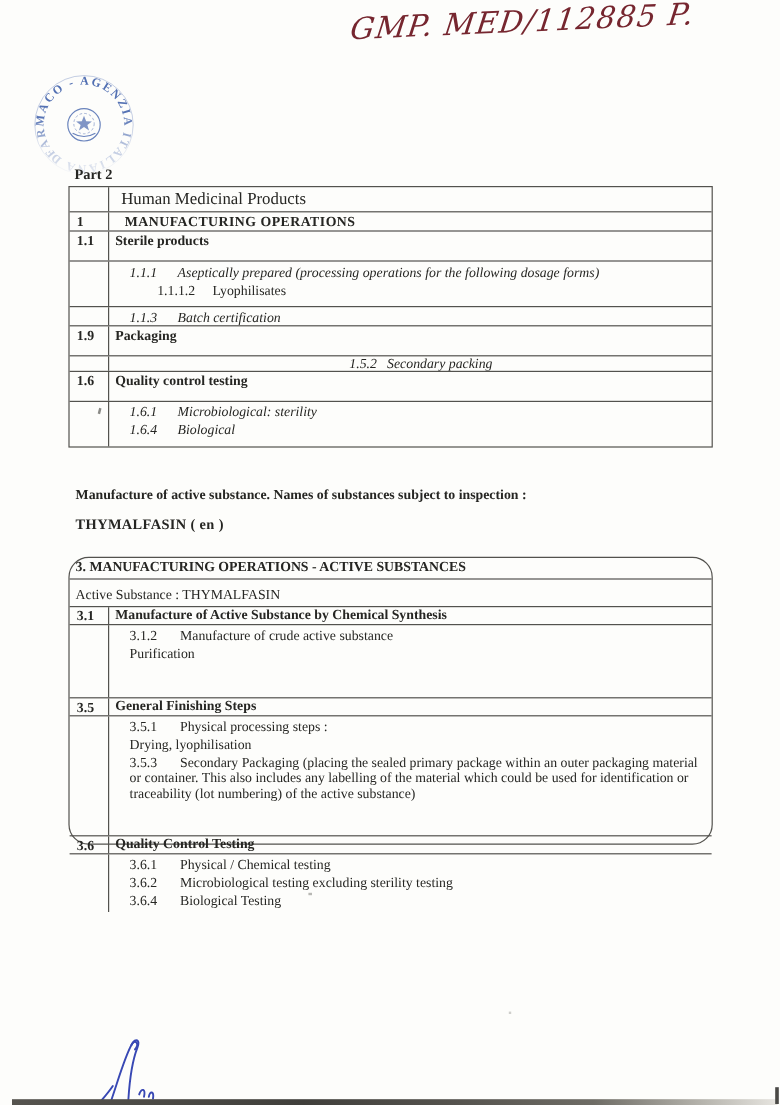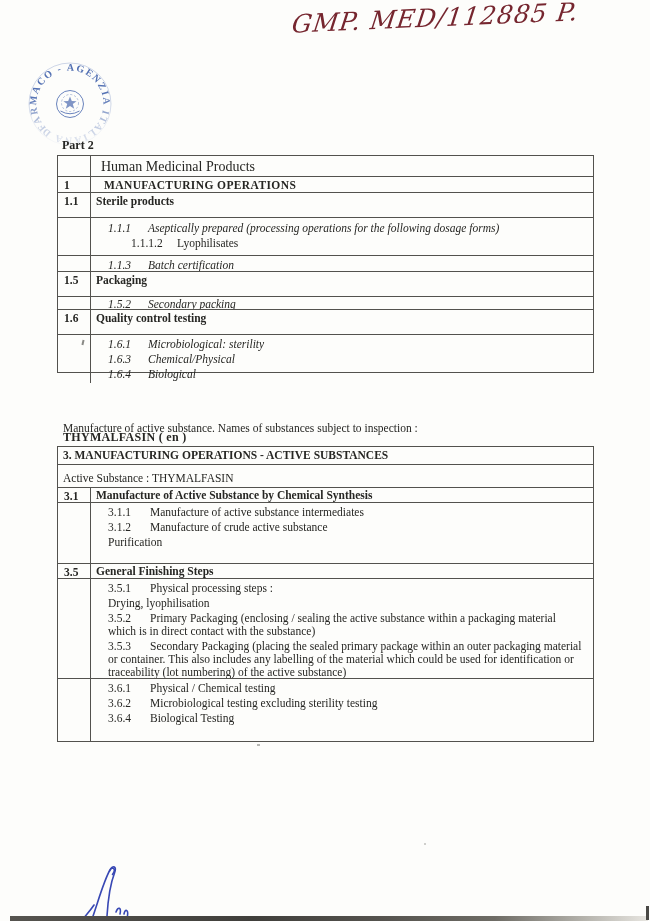--- a/index.html
+++ b/index.html
@@ -25,21 +25,21 @@
     letter-spacing:1px;
     color:#76262f;
     transform:rotate(-2.5deg) skewX(-10deg);
     white-space:nowrap;
   }
   
   .stamp{position:absolute; left:24px; top:58px; width:92px; height:92px;}
   
   .part-label{position:absolute; left:62px; top:138px; font-weight:bold; font-size:12px;text-align:right;}
   
-  .intro-line{position:absolute; left:63px; top:422px; font-size:11.5px;}
+  .intro-line{position:absolute; left:63px; top:407px; font-size:11.5px;font-weight:bold;}
   .substance-heading{position:absolute; left:63px; top:430px; font-size:12px; font-weight:bold; letter-spacing:.3px;}
   
   .tbl{
     position:absolute; left:57px; width:537px;
     border:1px solid var(--line);
     display:flex; flex-direction:column;
     background:transparent;
   }
   .tr{display:flex; flex:0 0 auto;}
   .tr + .tr{border-top:1px solid var(--line);}
@@ -119,77 +119,78 @@
       <p class="subindent"><span class="code">1.1.1.2</span><span>Lyophilisates</span></p>
     </div>
   </div>
   <div class="tr" style="height:16px;">
     <div class="td num"></div>
     <div class="td bodycell items">
       <p class="i"><span class="code">1.1.3</span><span>Batch certification</span></p>
     </div>
   </div>
   <div class="tr" style="height:25px;">
-    <div class="td num">1.5</div>
+    <div class="td num">1.9</div>
     <div class="td bodycell b">Packaging</div>
   </div>
-  <div class="tr" style="height:13px;">
+  <div class="tr" style="height:13px;text-align:center;">
     <div class="td num"></div>
     <div class="td bodycell items" style="padding-top:1px;">
       <p class="i"><span class="code">1.5.2</span><span>Secondary packing</span></p>
     </div>
   </div>
   <div class="tr" style="height:25px;">
     <div class="td num">1.6</div>
     <div class="td bodycell b">Quality control testing</div>
   </div>
   <div class="tr" style="flex:1 1 auto;">
     <div class="td num"></div>
     <div class="td bodycell items">
       <p class="i"><span class="code">1.6.1</span><span>Microbiological: sterility</span></p>
-      <p class="i"><span class="code">1.6.3</span><span>Chemical/Physical</span></p>
       <p class="i"><span class="code">1.6.4</span><span>Biological</span></p>
     </div>
   </div>
 </div>
 
 <div class="intro-line">Manufacture of active substance. Names of substances subject to inspection :</div>
 <div class="substance-heading">THYMALFASIN ( en )</div>
 
-<div class="tbl" style="top:446px; height:296px;">
+<div class="tbl" style="top:464px; height:240px;border-radius:17px;">
   <div class="tr" style="height:17px;">
     <div class="td fullcell b">3. MANUFACTURING OPERATIONS - ACTIVE SUBSTANCES</div>
   </div>
   <div class="tr" style="height:23px;">
     <div class="td fullcell bottomalign">Active Substance : THYMALFASIN</div>
   </div>
   <div class="tr" style="height:15px;">
     <div class="td num">3.1</div>
     <div class="td bodycell b" style="padding-top:1px;">Manufacture of Active Substance by Chemical Synthesis</div>
   </div>
   <div class="tr" style="height:61px;">
     <div class="td num"></div>
     <div class="td bodycell items">
-      <p><span class="code2">3.1.1</span><span>Manufacture of active substance intermediates</span></p>
       <p><span class="code2">3.1.2</span><span>Manufacture of crude active substance</span></p>
       <p><span>Purification</span></p>
     </div>
   </div>
   <div class="tr" style="height:15px;">
     <div class="td num">3.5</div>
     <div class="td bodycell b" style="padding-top:1px;">General Finishing Steps</div>
   </div>
   <div class="tr" style="height:100px;">
     <div class="td num"></div>
     <div class="td bodycell items">
       <p><span class="code2">3.5.1</span><span>Physical processing steps :</span></p>
       <p><span>Drying, lyophilisation</span></p>
-      <p><span class="code2">3.5.2</span><span>Primary Packaging (enclosing / sealing the active substance within a packaging material which is in direct contact with the substance)</span></p>
       <p><span class="code2">3.5.3</span><span>Secondary Packaging (placing the sealed primary package within an outer packaging material or container. This also includes any labelling of the material which could be used for identification or traceability (lot numbering) of the active substance)</span></p>
     </div>
+  </div>
+  <div class="tr" style="height:15px;">
+    <div class="td num">3.6</div>
+    <div class="td bodycell b" style="padding-top:1px;">Quality Control Testing</div>
   </div>
   <div class="tr" style="flex:1 1 auto;">
     <div class="td num"></div>
     <div class="td bodycell items">
       <p><span class="code2">3.6.1</span><span>Physical / Chemical testing</span></p>
       <p><span class="code2">3.6.2</span><span>Microbiological testing excluding sterility testing</span></p>
       <p><span class="code2">3.6.4</span><span>Biological Testing</span></p>
     </div>
   </div>
 </div>

